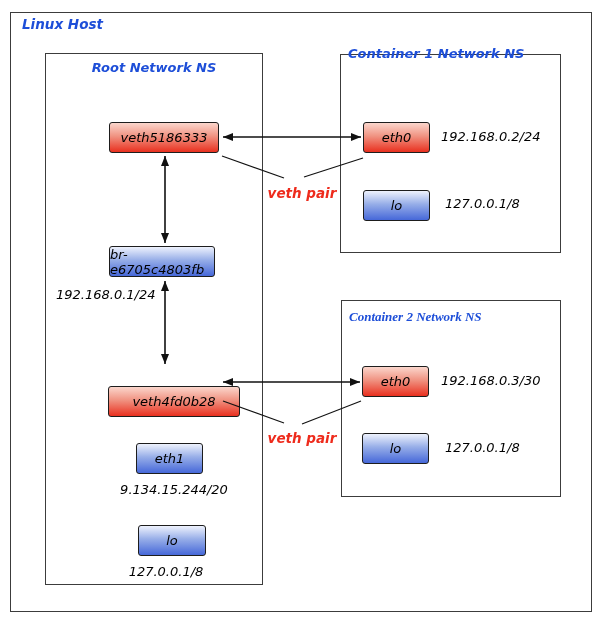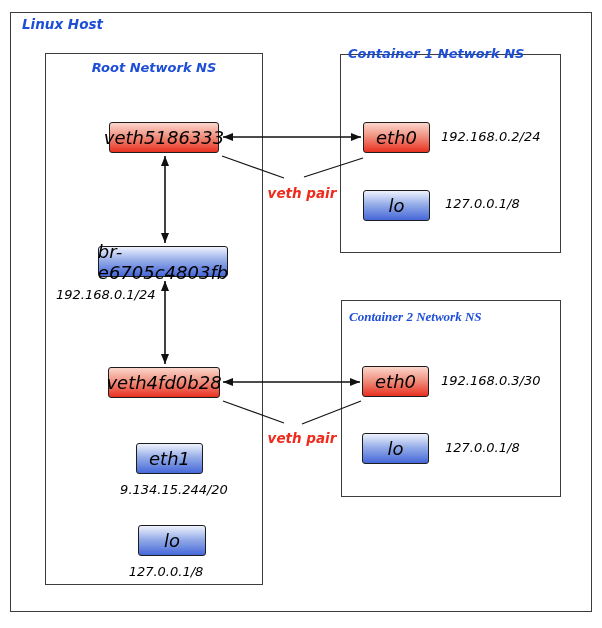--- a/index.html
+++ b/index.html
@@ -11,21 +11,21 @@
   .frame{position:absolute;border:1px solid #3c3c3c;background:transparent;box-sizing:border-box;}
   .host-label{
     position:absolute;left:22px;top:16px;font-size:13.5px;font-weight:bold;font-style:italic;color:#1d4ed8;
   }
   .ns-title{
     position:absolute;font-size:13px;font-weight:bold;font-style:italic;color:#1d4ed8;white-space:nowrap;
   }
   .ns-title.centered{text-align:center;}
   .node{
     position:absolute;display:flex;align-items:center;justify-content:center;
-    font-size:18px;font-style:italic;color:#000;
+    font-size:13px;font-style:italic;color:#000;
     border:1px solid #1d1d1d;border-radius:3px;box-sizing:border-box;
   }
   .node.red{background:linear-gradient(180deg,#fbd6cc 0%,#f09382 45%,#e9301f 100%);}
   .node.blue{background:linear-gradient(180deg,#eef2fd 0%,#97aee8 45%,#4668d9 100%);}
   .ip-label{
     position:absolute;font-size:13px;font-style:italic;color:#000;white-space:nowrap;
   }
   .ip-label.centered{text-align:center;}
   .veth-pair-label{
     position:absolute;font-size:13.5px;font-weight:bold;font-style:italic;color:#ee2b1c;
@@ -47,23 +47,23 @@
   <div class="frame" style="left:45px;top:53px;width:218px;height:532px;"></div>
   <div class="ns-title centered" style="left:45px;top:60px;width:218px;">Root Network NS</div>
 
   <div class="frame" style="left:340px;top:54px;width:221px;height:199px;"></div>
   <div class="ns-title" style="left:348px;top:46px;">Container 1 Network NS</div>
 
   <div class="frame" style="left:341px;top:300px;width:220px;height:197px;"></div>
   <div class="ns-title" style="left:349px;top:309px;font-family:Liberation Serif, serif;">Container 2 Network NS</div>
 
   <div class="node red" style="left:109px;top:122px;width:110px;height:31px;">veth5186333</div>
-  <div class="node blue" style="left:98px;top:246px;width:130px;height:31px;">br-e6705c4803fb</div>
+  <div class="node blue" style="left:109px;top:246px;width:106px;height:31px;">br-e6705c4803fb</div>
   <div class="ip-label" style="left:56px;top:287px;">192.168.0.1/24</div>
-  <div class="node red" style="left:108px;top:367px;width:112px;height:31px;">veth4fd0b28</div>
+  <div class="node red" style="left:108px;top:386px;width:132px;height:31px;">veth4fd0b28</div>
   <div class="node blue" style="left:136px;top:443px;width:67px;height:31px;">eth1</div>
   <div class="ip-label centered" style="left:109px;top:482px;width:130px;">9.134.15.244/20</div>
   <div class="node blue" style="left:138px;top:525px;width:68px;height:31px;">lo</div>
   <div class="ip-label centered" style="left:110px;top:564px;width:112px;">127.0.0.1/8</div>
 
   <div class="node red" style="left:363px;top:122px;width:67px;height:31px;">eth0</div>
   <div class="ip-label" style="left:441px;top:129px;">192.168.0.2/24</div>
   <div class="node blue" style="left:363px;top:190px;width:67px;height:31px;">lo</div>
   <div class="ip-label" style="left:445px;top:196px;">127.0.0.1/8</div>
 

